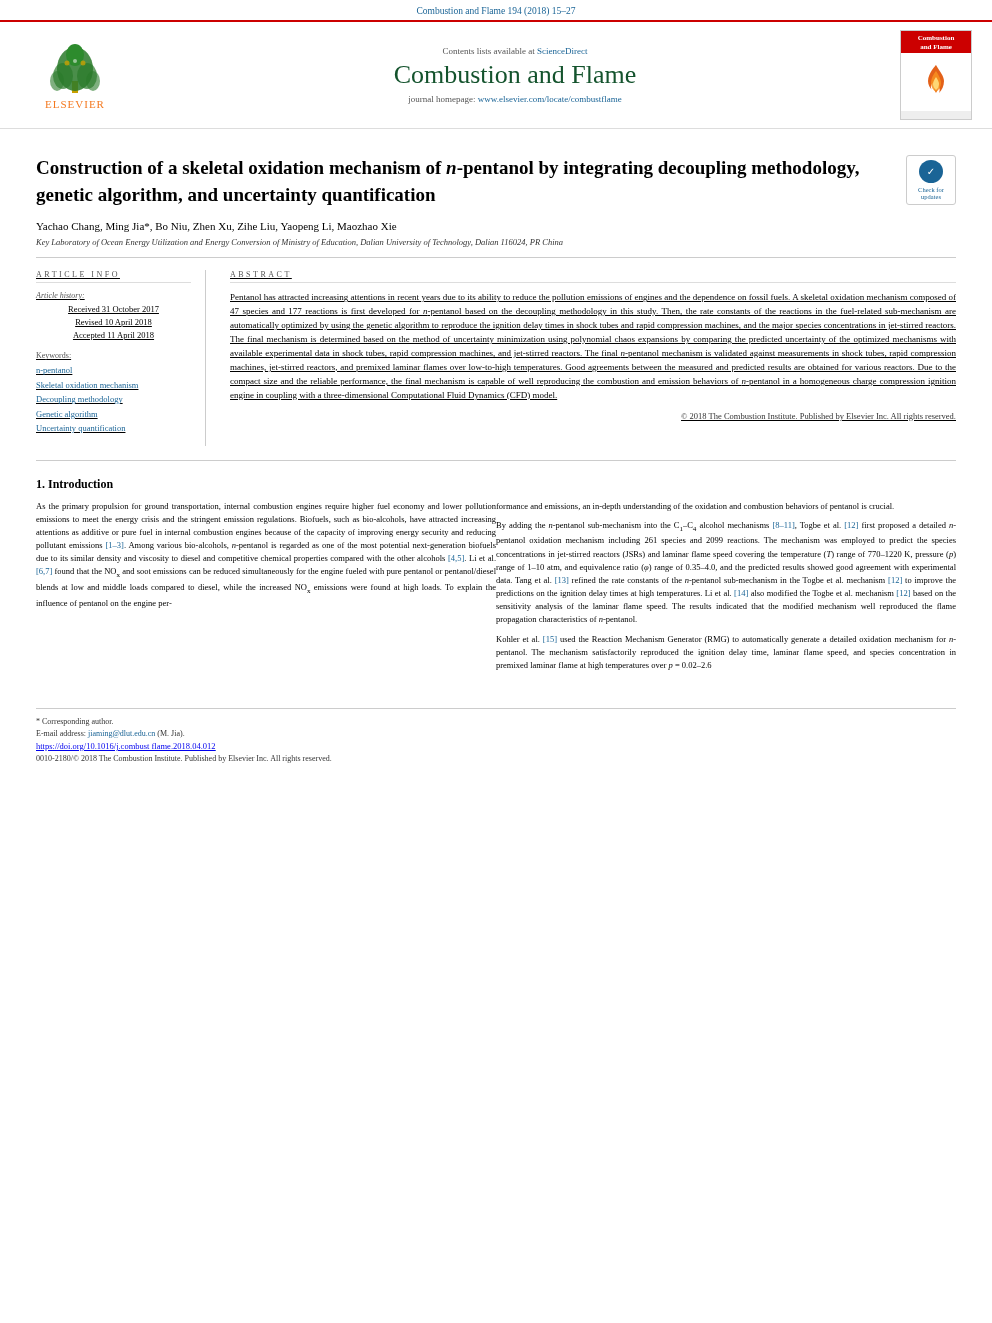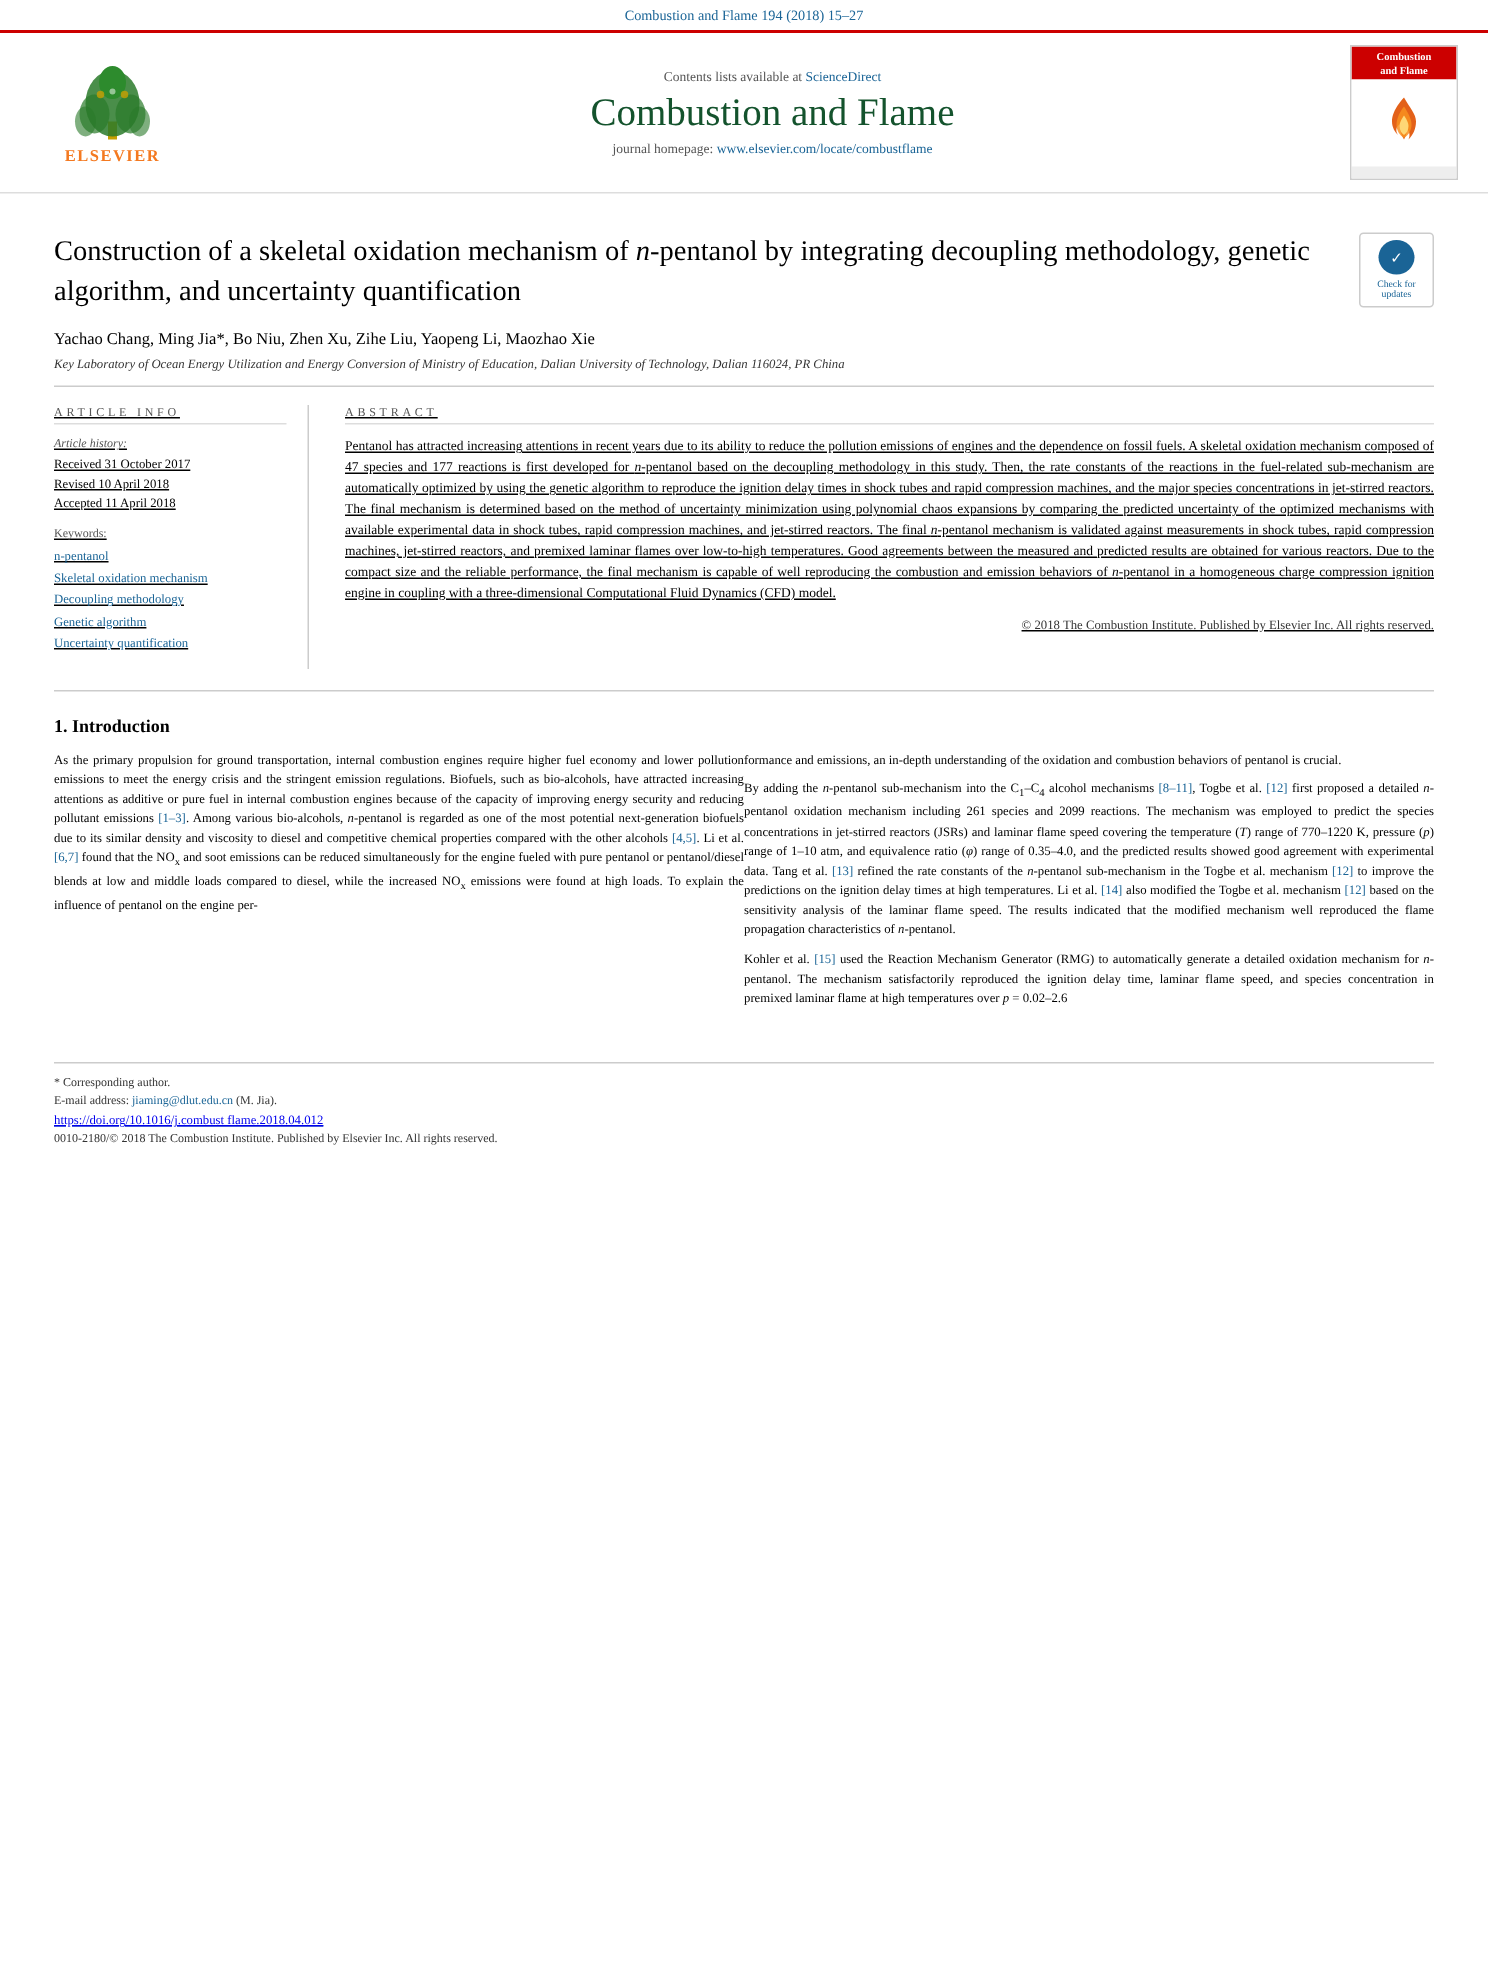--- a/index.html
+++ b/index.html
@@ -39,21 +39,21 @@
       flex-direction: column;
       align-items: center;
       gap: 2px;
     }
     .elsevier-tree-icon {
       width: 60px;
       height: 55px;
     }
     .elsevier-wordmark {
       font-size: 11px;
-      font-weight: bold;
+      font-weight: normal;
       color: #f47920;
       letter-spacing: 1px;
     }
     .journal-title-block {
       flex: 1;
       text-align: center;
     }
     .contents-line {
       font-size: 9px;
       color: #555;
@@ -116,21 +116,21 @@
     .article-title-block {
       padding: 16px 0 10px 0;
       border-bottom: 1px solid #ccc;
       display: flex;
       align-items: flex-start;
       gap: 10px;
     }
     .article-title-text-area { flex: 1; }
     .article-title {
       font-size: 19px;
-      font-weight: normal;
+      font-weight: bold;
       line-height: 1.4;
       color: #000;
       margin-bottom: 12px;
     }
     .article-title em { font-style: italic; }
     .authors-line {
       font-size: 11px;
       color: #000;
       margin-bottom: 5px;
     }
@@ -205,20 +205,21 @@
     }
     .info-label-plain {
       font-size: 8px;
       color: #555;
       margin-bottom: 3px;
     }
     .info-value {
       font-size: 8.5px;
       color: #000;
       line-height: 1.5;
+      text-align: center;
     }
     .keyword-link {
       color: #1a6496;
       font-size: 8.5px;
       display: block;
       line-height: 1.7;
       text-decoration: none;
     }
 
     .abstract-text {

